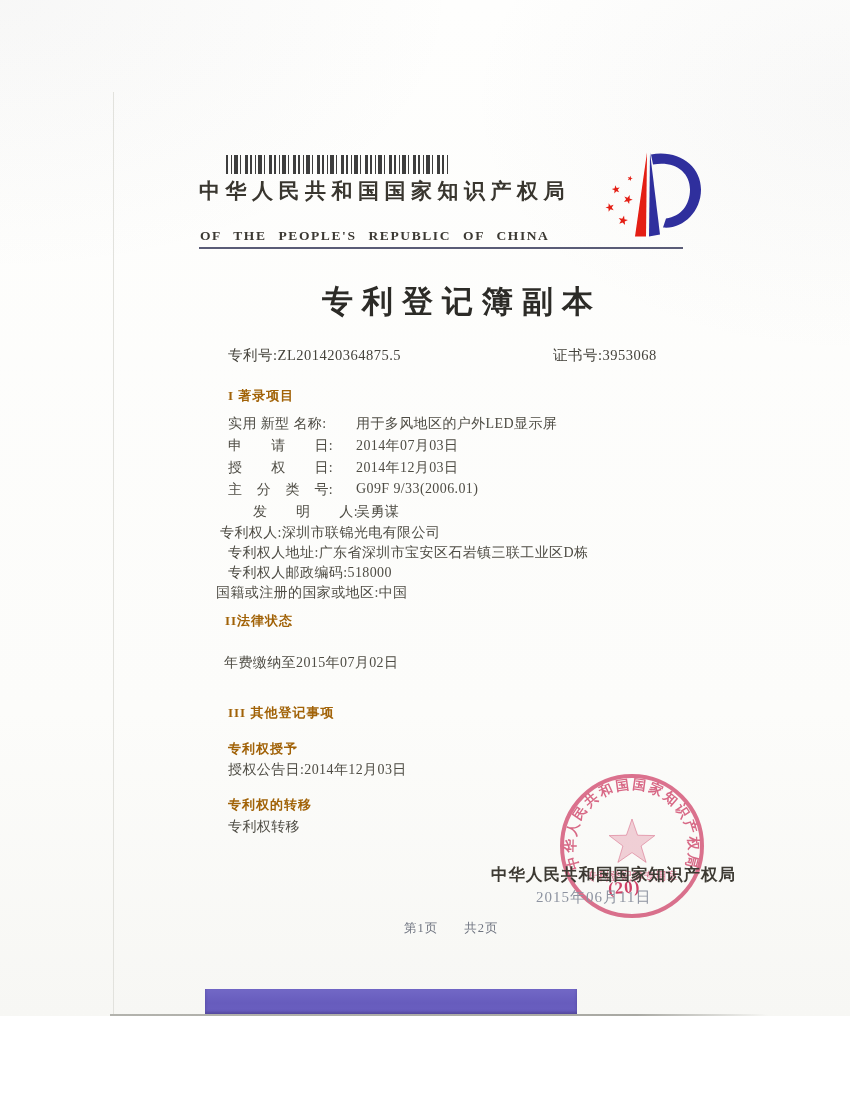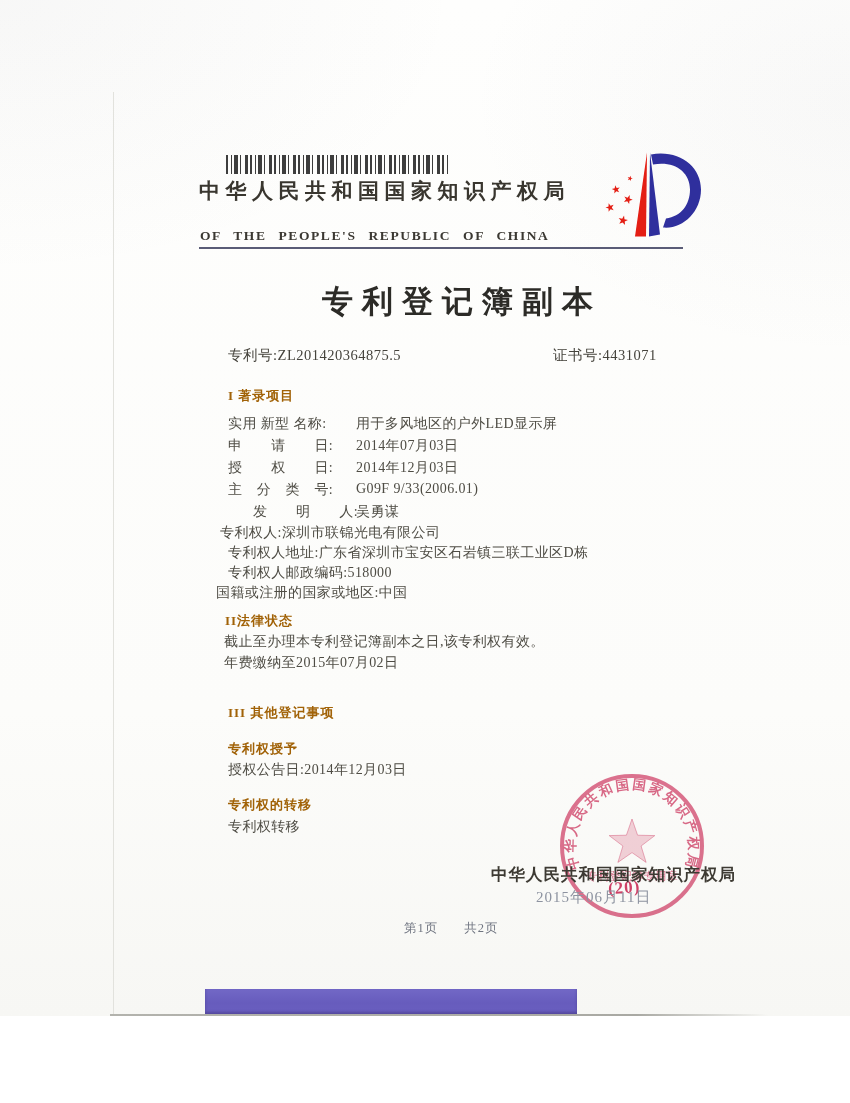--- a/index.html
+++ b/index.html
@@ -89,21 +89,21 @@
     <use href="#star" transform="translate(25,67) scale(0.9) rotate(-18)" fill="#e41e14"></use>
     <use href="#star" transform="translate(38,80) scale(1) rotate(12)" fill="#e41e14"></use>
   </svg>
 
   <div class="doc-title abs">专利登记簿副本</div>
 
   <div class="meta-line meta-patent abs">
     <span>专利号:</span><span>ZL201420364875.5</span>
   </div>
   <div class="meta-line meta-cert abs">
-    <span>证书号:</span><span>4431071</span>
+    <span>证书号:</span><span>3953068</span>
   </div>
 
   <div class="sec-heading abs" style="left:228px;top:387px;">I 著录项目</div>
 
   <div class="body-line">
     <span class="field-label" style="top:415px;">实用 新型 名称:</span>
     <span class="field-value" style="top:415px;">用于多风地区的户外LED显示屏</span>
   </div>
   <div class="body-line">
     <span class="field-label" style="top:437px;">申　　请　　日:</span>
@@ -121,21 +121,20 @@
     <span class="field-label" style="top:503px;text-align:right;">发　　明　　人:</span>
     <span class="field-value" style="top:503px;">吴勇谋</span>
   </div>
 
   <div class="body-line abs" style="left:220px;top:524px;">专利权人:深圳市联锦光电有限公司</div>
   <div class="body-line abs" style="left:228px;top:544px;">专利权人地址:广东省深圳市宝安区石岩镇三联工业区D栋</div>
   <div class="body-line abs" style="left:228px;top:564px;">专利权人邮政编码:518000</div>
   <div class="body-line abs" style="left:216px;top:584px;">国籍或注册的国家或地区:中国</div>
 
   <div class="sec-heading abs" style="left:225px;top:612px;">II法律状态</div>
-  <div class="body-line abs" style="left:224px;top:633px;">截止至办理本专利登记簿副本之日,该专利权有效。</div>
   <div class="body-line abs" style="left:224px;top:654px;">年费缴纳至2015年07月02日</div>
 
   <div class="sec-heading abs" style="left:228px;top:704px;">III 其他登记事项</div>
   <div class="sec-heading abs" style="left:228px;top:740px;">专利权授予</div>
   <div class="body-line abs" style="left:228px;top:761px;">授权公告日:2014年12月03日</div>
   <div class="sec-heading abs" style="left:228px;top:796px;">专利权的转移</div>
   <div class="body-line abs" style="left:228px;top:818px;">专利权转移</div>
 
   <svg class="seal abs" viewBox="0 0 174 174" xmlns="http://www.w3.org/2000/svg">
     <circle cx="87" cy="87" r="70" fill="none" stroke="#d34169" stroke-width="4" opacity="0.8"></circle>

